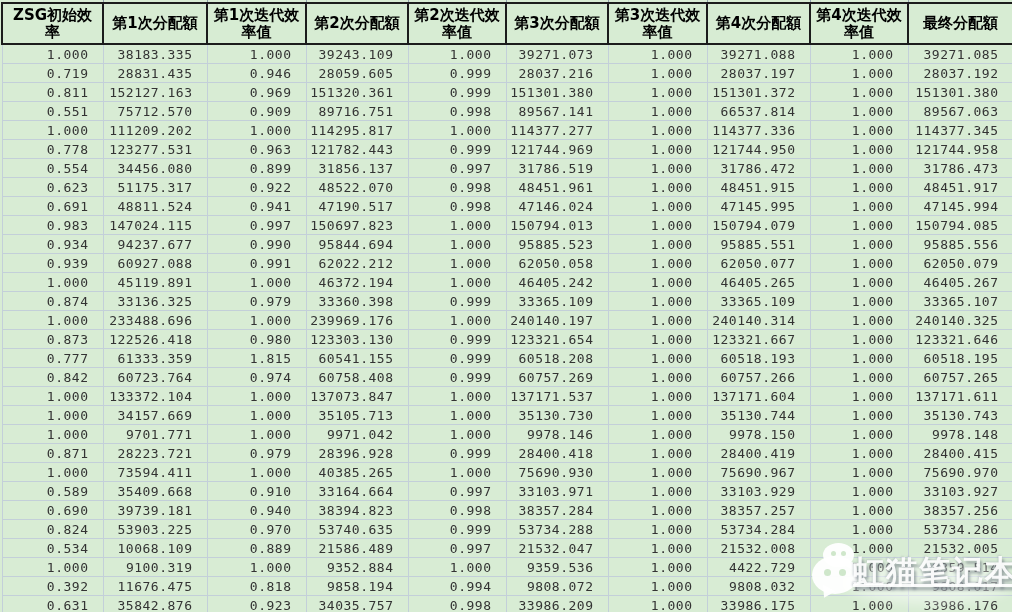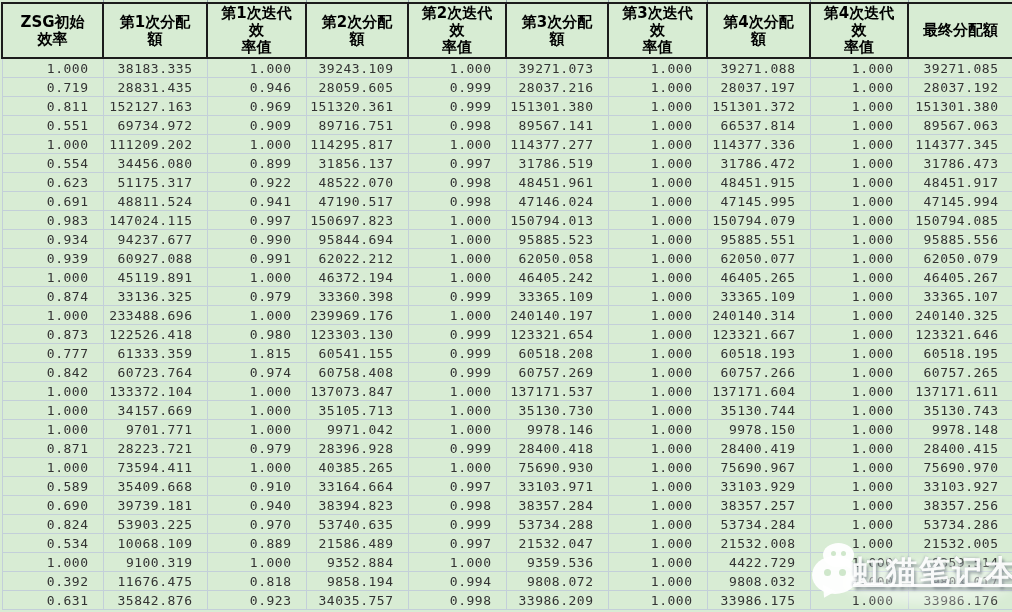--- a/index.html
+++ b/index.html
@@ -12,21 +12,21 @@
   .top-stub{position:absolute;top:0;width:1px;height:3px;background:#8fa0ac;}
 
   table.sheet{
     position:absolute;left:1px;top:2px;width:1011px;
     border-collapse:collapse;table-layout:fixed;
   }
   .sheet th{
     background:#d7ecd3;color:#000;
     font-size:15px;font-weight:bold;line-height:17px;
     text-align:center;vertical-align:middle;
-    height:37px;padding:1px 12px;
+    height:37px;padding:1px 4px;
     border:2px solid #1c1c1c;
     white-space:pre-line;
     font-family:"DejaVu Sans", sans-serif;
   }
   .sheet td{
     background:#d8ecd4;color:#333;
     font-family:"DejaVu Sans Mono", monospace;
     font-size:13px;letter-spacing:0.5px;
     text-align:right;vertical-align:middle;
     height:18px;padding:0 14px 0 0;
@@ -141,41 +141,53 @@
           <td>151320.361</td>
           <td>0.999</td>
           <td>151301.380</td>
           <td>1.000</td>
           <td>151301.372</td>
           <td>1.000</td>
           <td>151301.380</td>
         </tr>
         <tr>
           <td>0.551</td>
-          <td>69734.972</td>
+          <td>75712.570</td>
           <td>0.909</td>
           <td>89716.751</td>
           <td>0.998</td>
           <td>89567.141</td>
           <td>1.000</td>
           <td>66537.814</td>
           <td>1.000</td>
           <td>89567.063</td>
         </tr>
         <tr>
           <td>1.000</td>
           <td>111209.202</td>
           <td>1.000</td>
           <td>114295.817</td>
           <td>1.000</td>
           <td>114377.277</td>
           <td>1.000</td>
           <td>114377.336</td>
           <td>1.000</td>
           <td>114377.345</td>
+        </tr>
+        <tr>
+          <td>0.778</td>
+          <td>123277.531</td>
+          <td>0.963</td>
+          <td>121782.443</td>
+          <td>0.999</td>
+          <td>121744.969</td>
+          <td>1.000</td>
+          <td>121744.950</td>
+          <td>1.000</td>
+          <td>121744.958</td>
         </tr>
         <tr>
           <td>0.554</td>
           <td>34456.080</td>
           <td>0.899</td>
           <td>31856.137</td>
           <td>0.997</td>
           <td>31786.519</td>
           <td>1.000</td>
           <td>31786.472</td>

